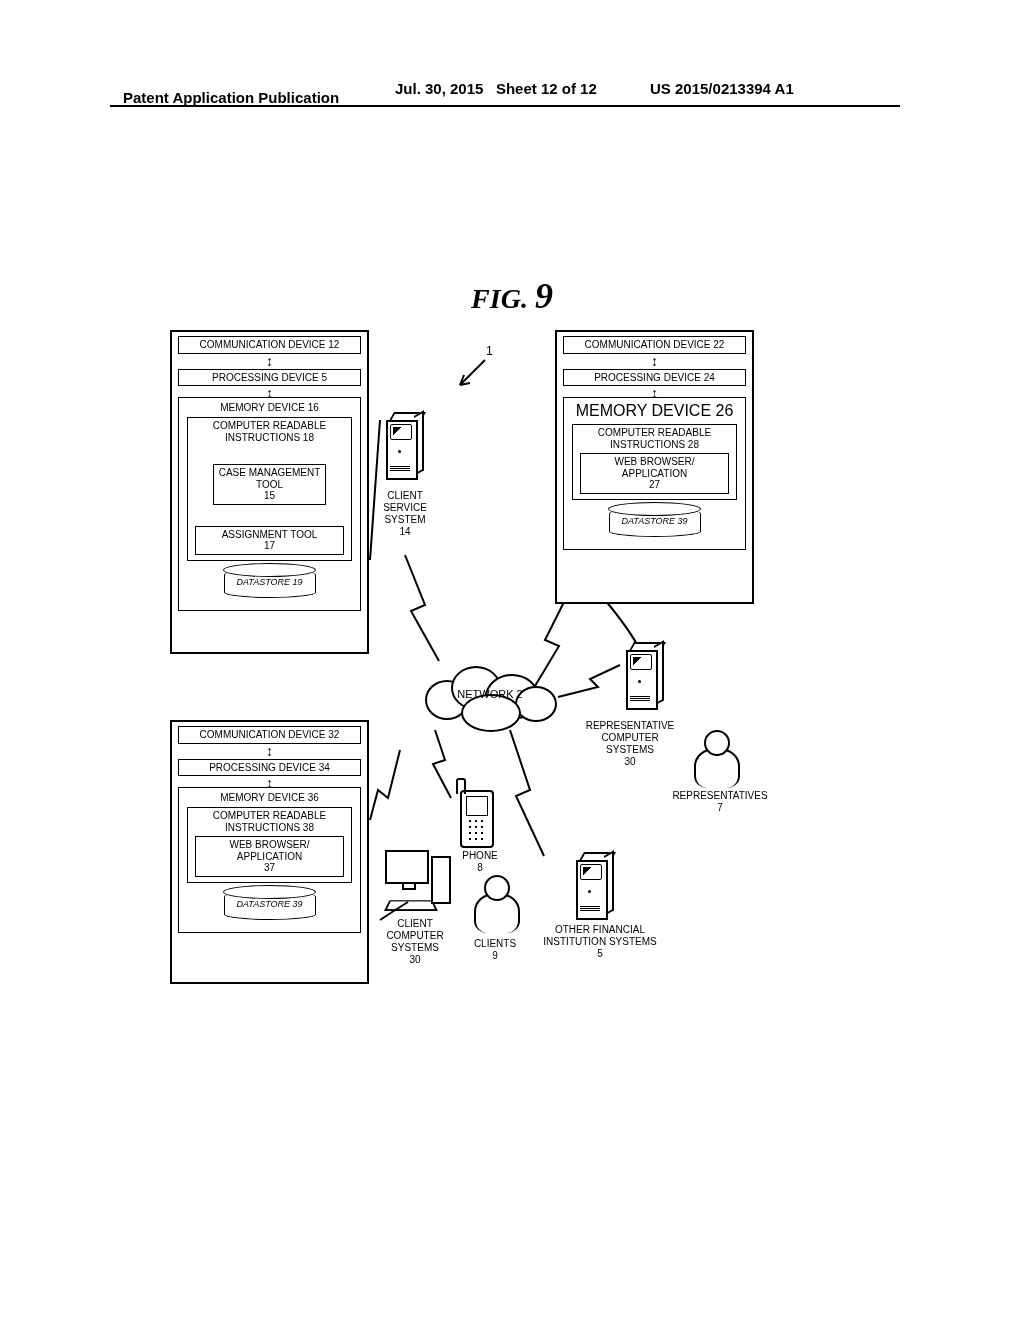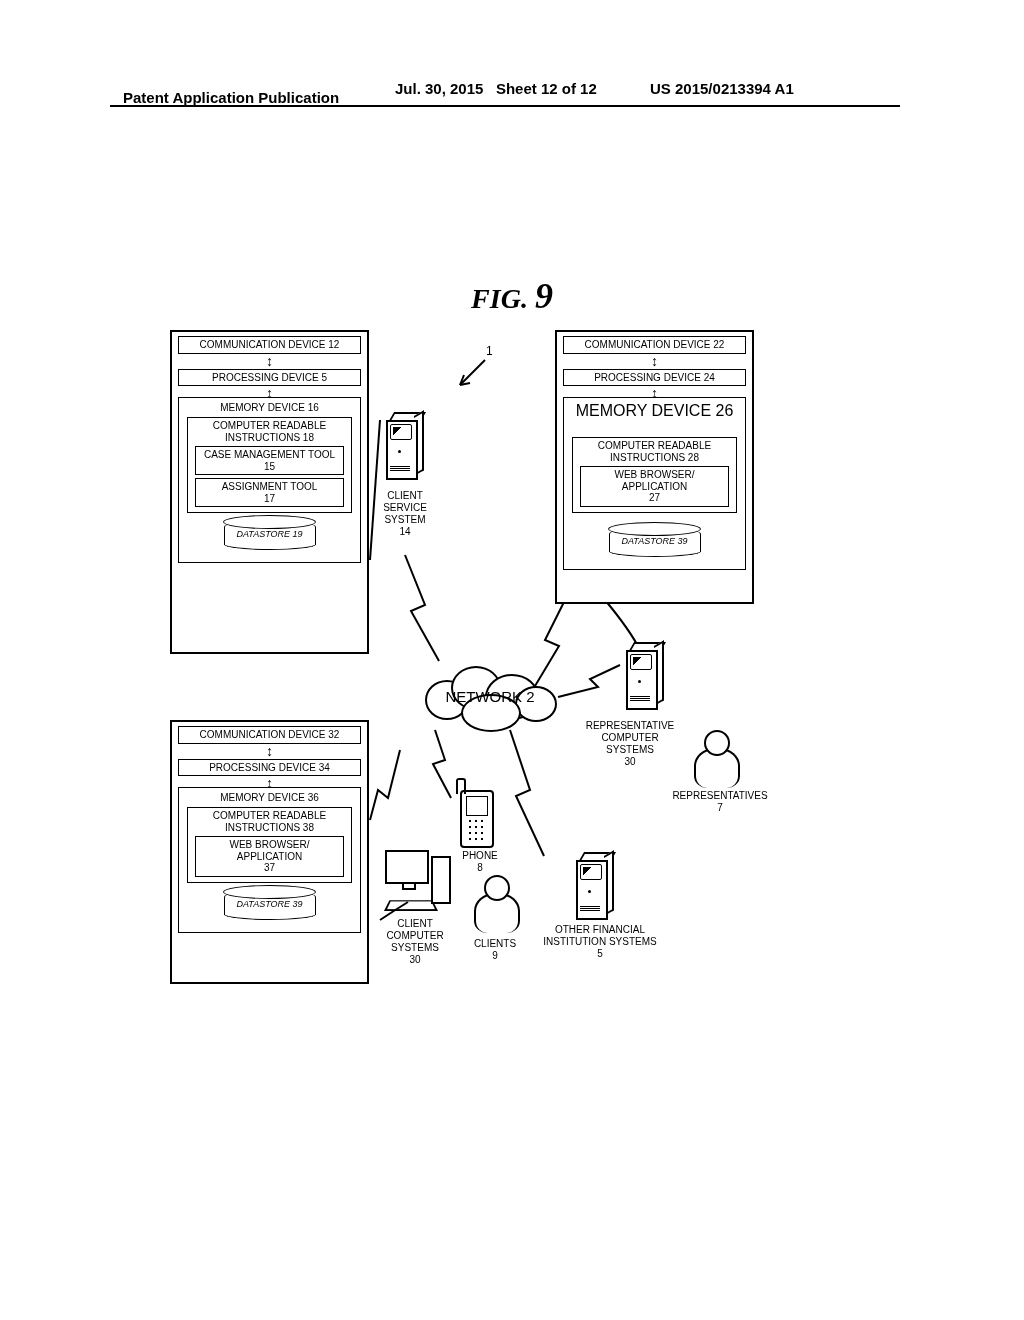--- a/index.html
+++ b/index.html
@@ -102,21 +102,21 @@
     position: absolute;
     border: 2px solid #000;
     border-radius: 50%;
     background: #fff;
   }
   .cloud-label {
     position: absolute;
     left: 0; top: 28px;
     width: 150px;
     text-align: center;
-    font-size: 15px;
+    font-size: 11px;
     z-index: 5;
   }
   .label {
     position: absolute;
     font-size: 10px;
     text-align: center;
     line-height: 1.2;
   }
   
   .tower {
@@ -253,21 +253,21 @@
 
   <div class="box-outer" style="left:0; top:0; width:195px; height:320px;">
     <div class="cell">COMMUNICATION DEVICE 12</div>
     <div style="text-align:center" class="updn">↕</div>
     <div class="cell">PROCESSING DEVICE 5</div>
     <div style="text-align:center" class="updn">↕</div>
     <div class="inner-wrap">
       <div style="text-align:center;font-size:10px;padding:2px;">MEMORY DEVICE 16</div>
       <div class="cell" style="margin:2px 8px;">
         <div>COMPUTER READABLE INSTRUCTIONS 18</div>
-        <div class="cell" style="margin:3px; white-space:pre-line;">CASE MANAGEMENT TOOL
+        <div class="cell" style="margin:21px; white-space:pre-line;">CASE MANAGEMENT TOOL
 15</div>
         <div class="cell" style="margin:3px; white-space:pre-line;">ASSIGNMENT TOOL
 17</div>
       </div>
       <div class="cyl">
         <div class="cyl-label">DATASTORE 19</div>
       </div>
     </div>
   </div>
 
@@ -282,21 +282,21 @@
   <div class="label" style="left:205px; top:160px; width:60px; white-space:pre-line;">CLIENT SERVICE SYSTEM
 14</div>
 
   <div class="box-outer" style="left:385px; top:0; width:195px; height:270px;">
     <div class="cell">COMMUNICATION DEVICE 22</div>
     <div style="text-align:center" class="updn">↕</div>
     <div class="cell">PROCESSING DEVICE 24</div>
     <div style="text-align:center" class="updn">↕</div>
     <div class="inner-wrap">
       <div style="text-align:center;font-size:16px;padding:2px;">MEMORY DEVICE 26</div>
-      <div class="cell" style="margin:15px 8px;">
+      <div class="cell" style="margin:2px 8px;">
         <div>COMPUTER READABLE INSTRUCTIONS 28</div>
         <div class="cell" style="margin:3px; white-space:pre-line;">WEB BROWSER/ APPLICATION
 27</div>
       </div>
       <div class="cyl">
         <div class="cyl-label">DATASTORE 39</div>
       </div>
     </div>
   </div>
 

